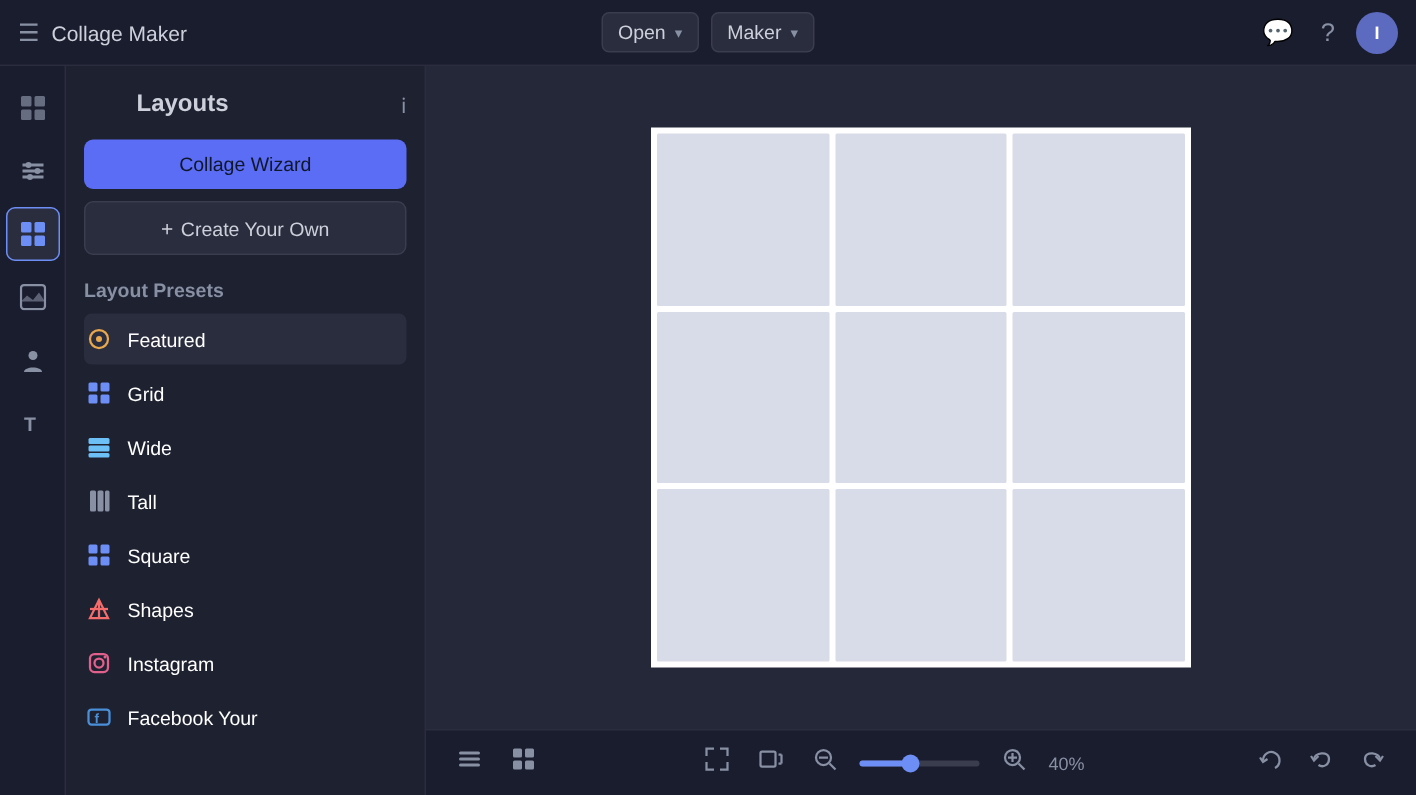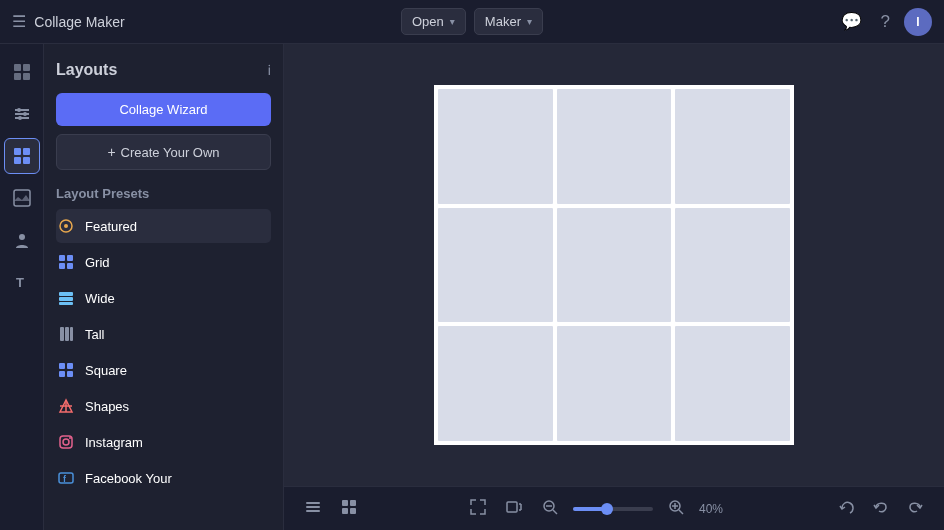--- a/index.html
+++ b/index.html
@@ -137,37 +137,38 @@
     }
     .panel::-webkit-scrollbar { width: 4px; }
     .panel::-webkit-scrollbar-track { background: #1e2130; }
     .panel::-webkit-scrollbar-thumb { background: #3a3d4e; border-radius: 2px; }
 
     .panel-header {
       display: flex;
       align-items: center;
       justify-content: space-between;
       margin-bottom: 14px;
+      margin-left: 35px;
     }
     .panel-title {
       font-size: 16px;
       font-weight: 600;
       color: #cdd0da;
     }
     .info-icon {
       color: #8890a4;
       font-size: 14px;
       cursor: pointer;
     }
 
     .btn-collage-wizard {
       width: 100%;
       padding: 9px;
       background: #5b6cf5;
-      color: #ffffff;
+      color: #0f172a;
       border: none;
       border-radius: 6px;
       font-size: 13px;
       font-weight: 500;
       cursor: pointer;
       margin-bottom: 8px;
     }
 
     .btn-create-own {
       width: 100%;

